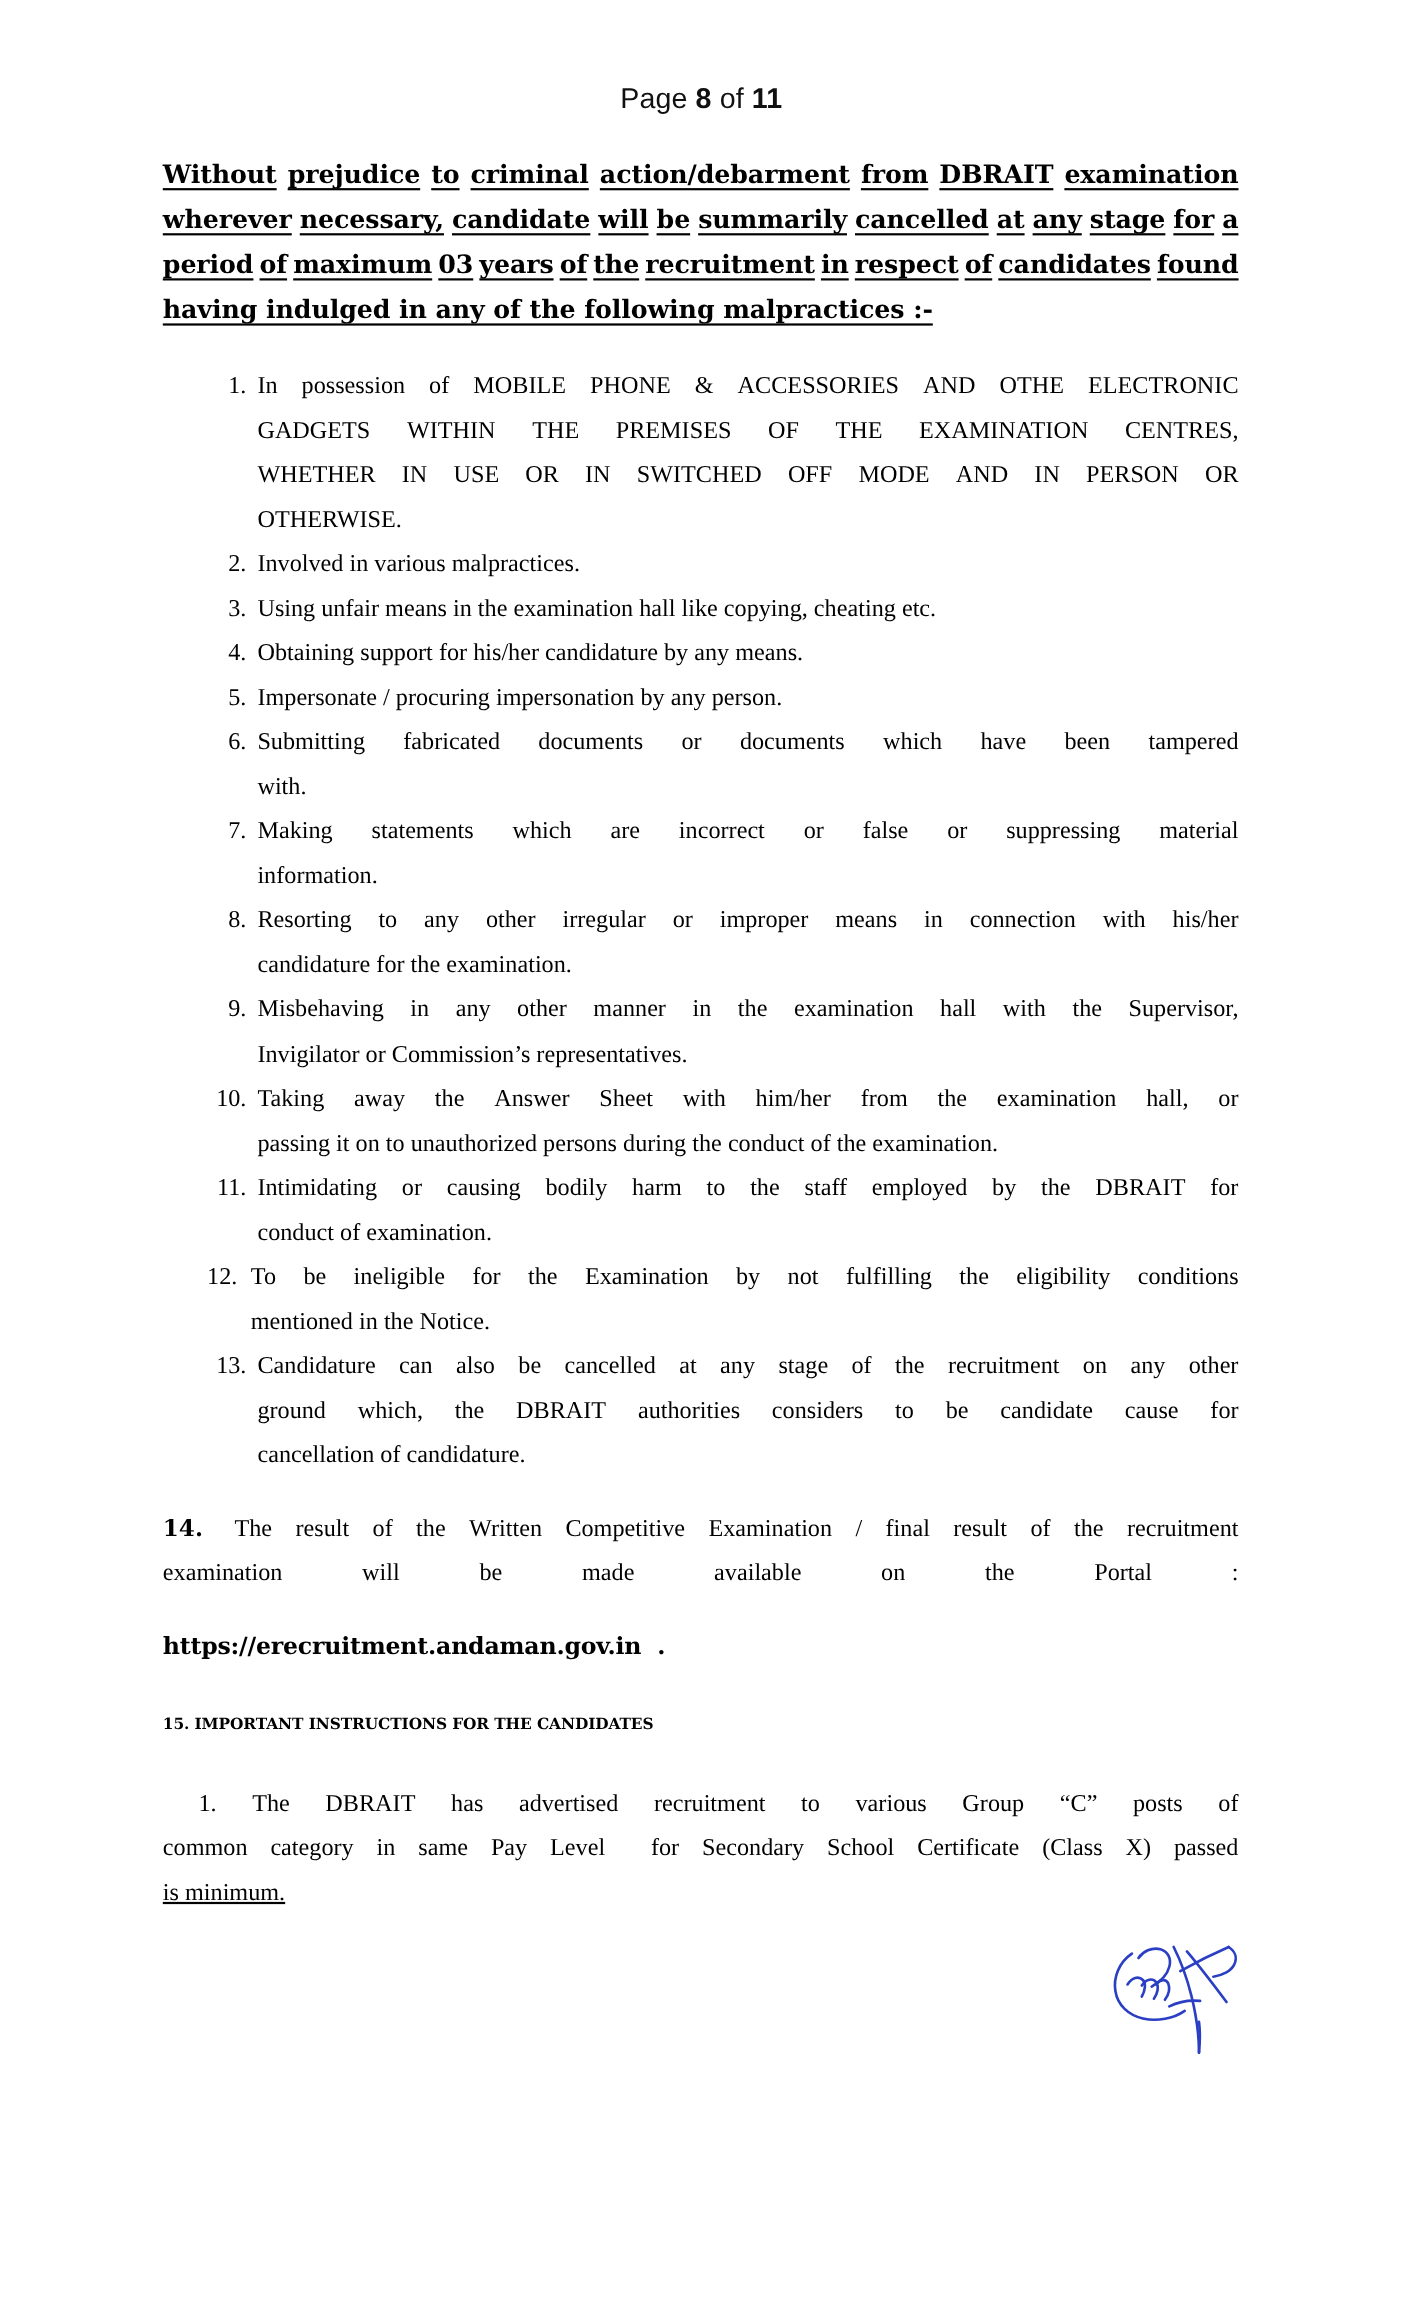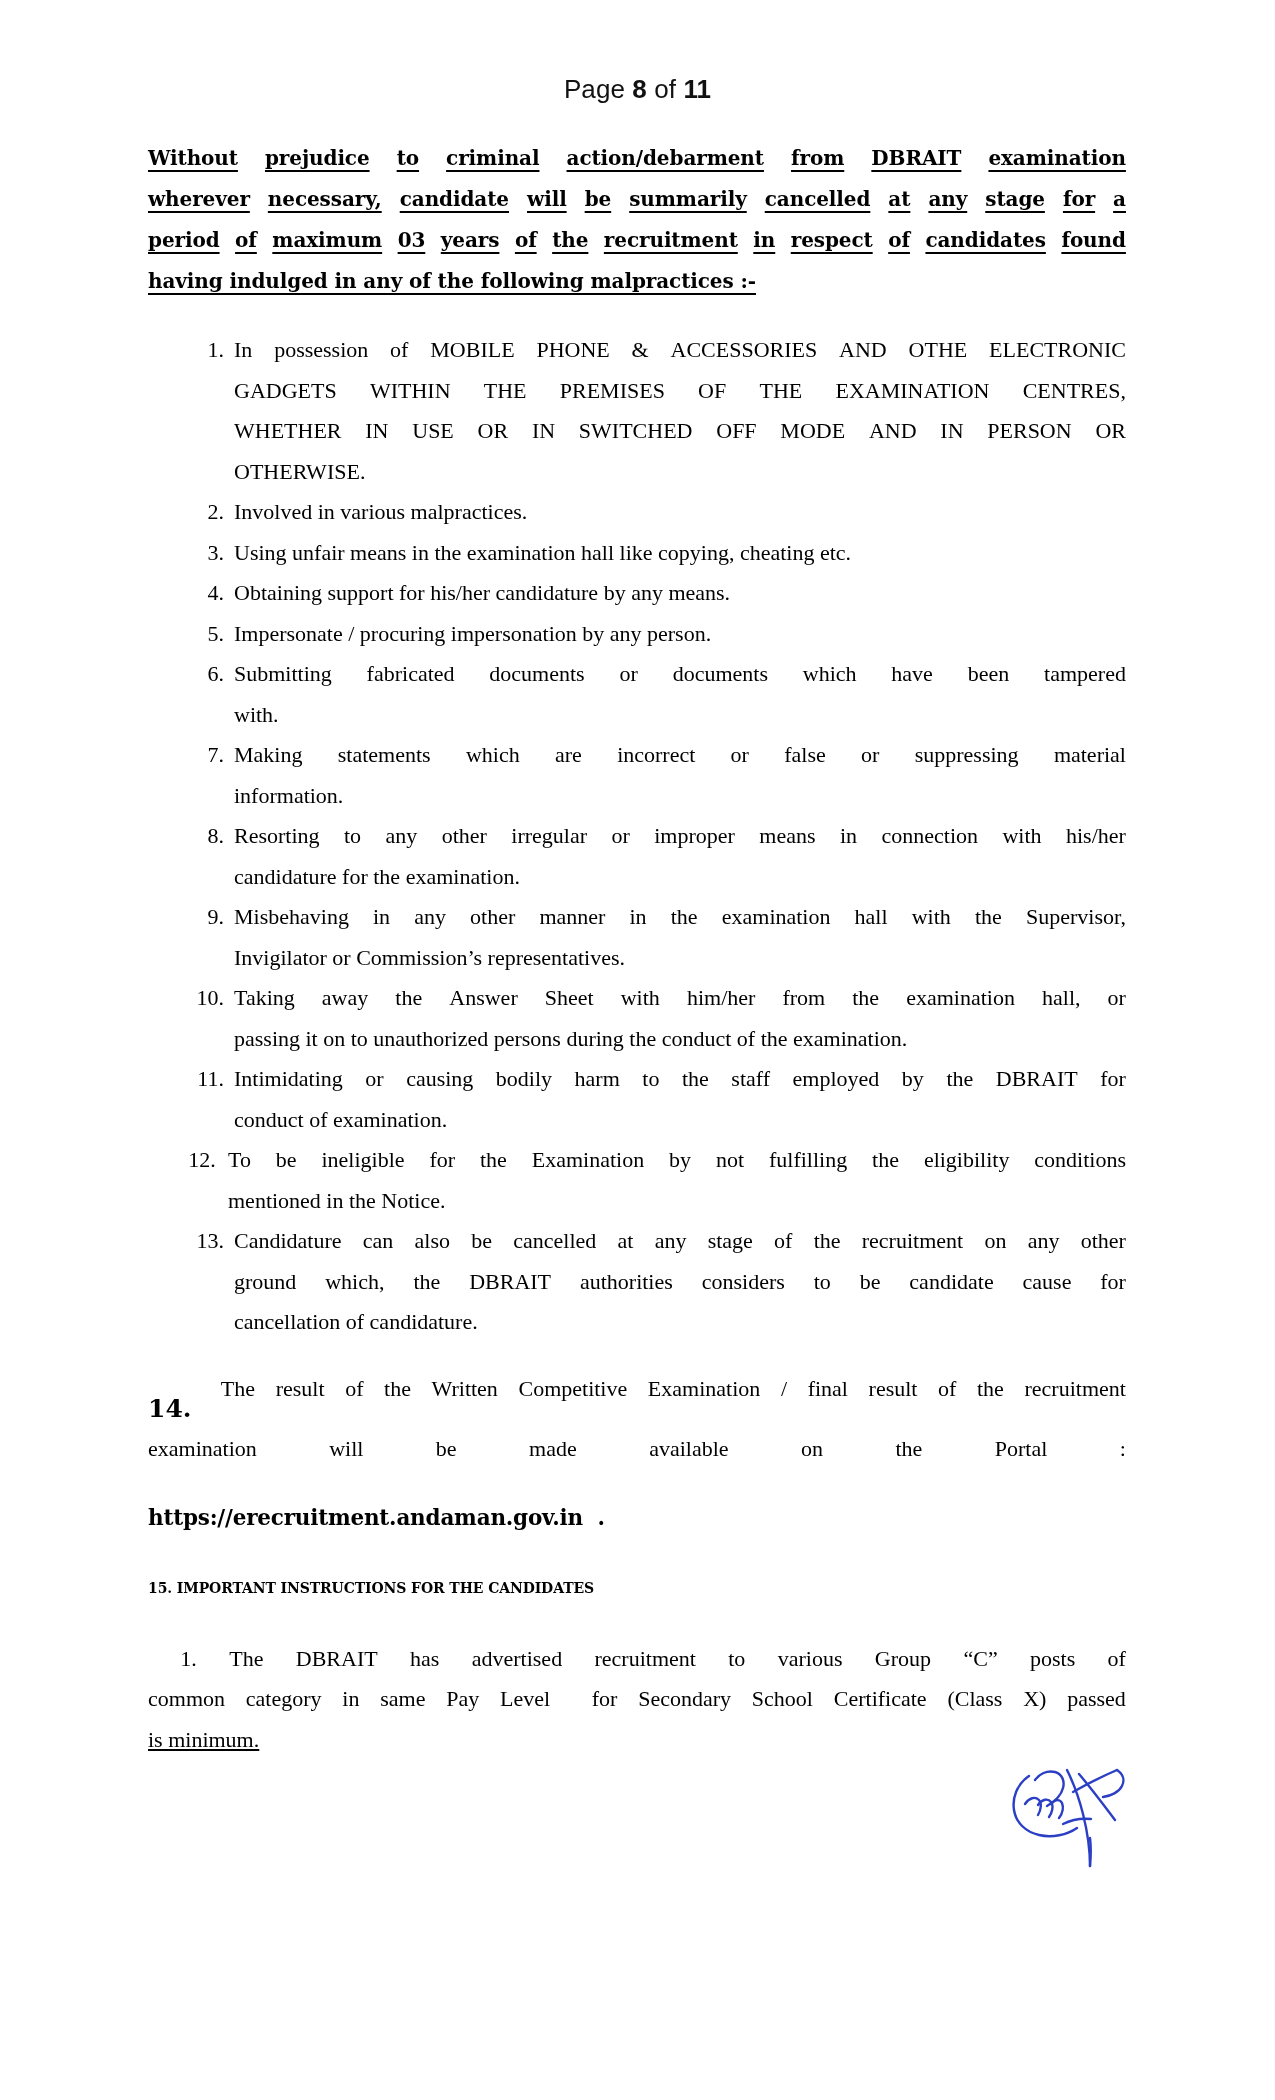--- a/index.html
+++ b/index.html
@@ -43,21 +43,21 @@
     position: absolute;
     left: 148px;
     top: 138px;
     width: 978px;
   }
 
   
   .lead-heading {
     font-family: "DejaVu Serif", "Liberation Serif", serif;
     font-weight: 700;
-    font-size: 20px;
+    font-size: 23px;
     line-height: 41px;
     text-align: justify;
     text-justify: inter-word;
     margin: 0;
     letter-spacing: -0.1px;
   }
   .lead-heading .ln {
     display: block;
     text-decoration: underline;
     text-decoration-thickness: 2px;
@@ -120,22 +120,21 @@
   .para .jline {
     display: flex;
     justify-content: space-between;
   }
   .para .jline > span { white-space: pre; }
   .para .last { display: block; text-decoration: underline; }
 
   .bold-num {
     font-family: "DejaVu Serif", "Liberation Serif", serif;
     font-weight: 700;
-    font-size: 25px;
-    margin-top: 20px;
+    font-size: 21px;
   }
 
   .url-line {
     font-family: "DejaVu Serif", "Liberation Serif", serif;
     font-weight: 700;
     font-size: 21.5px;
     line-height: 40.5px;
     letter-spacing: -0.2px;
     margin-top: 28px;
   }

